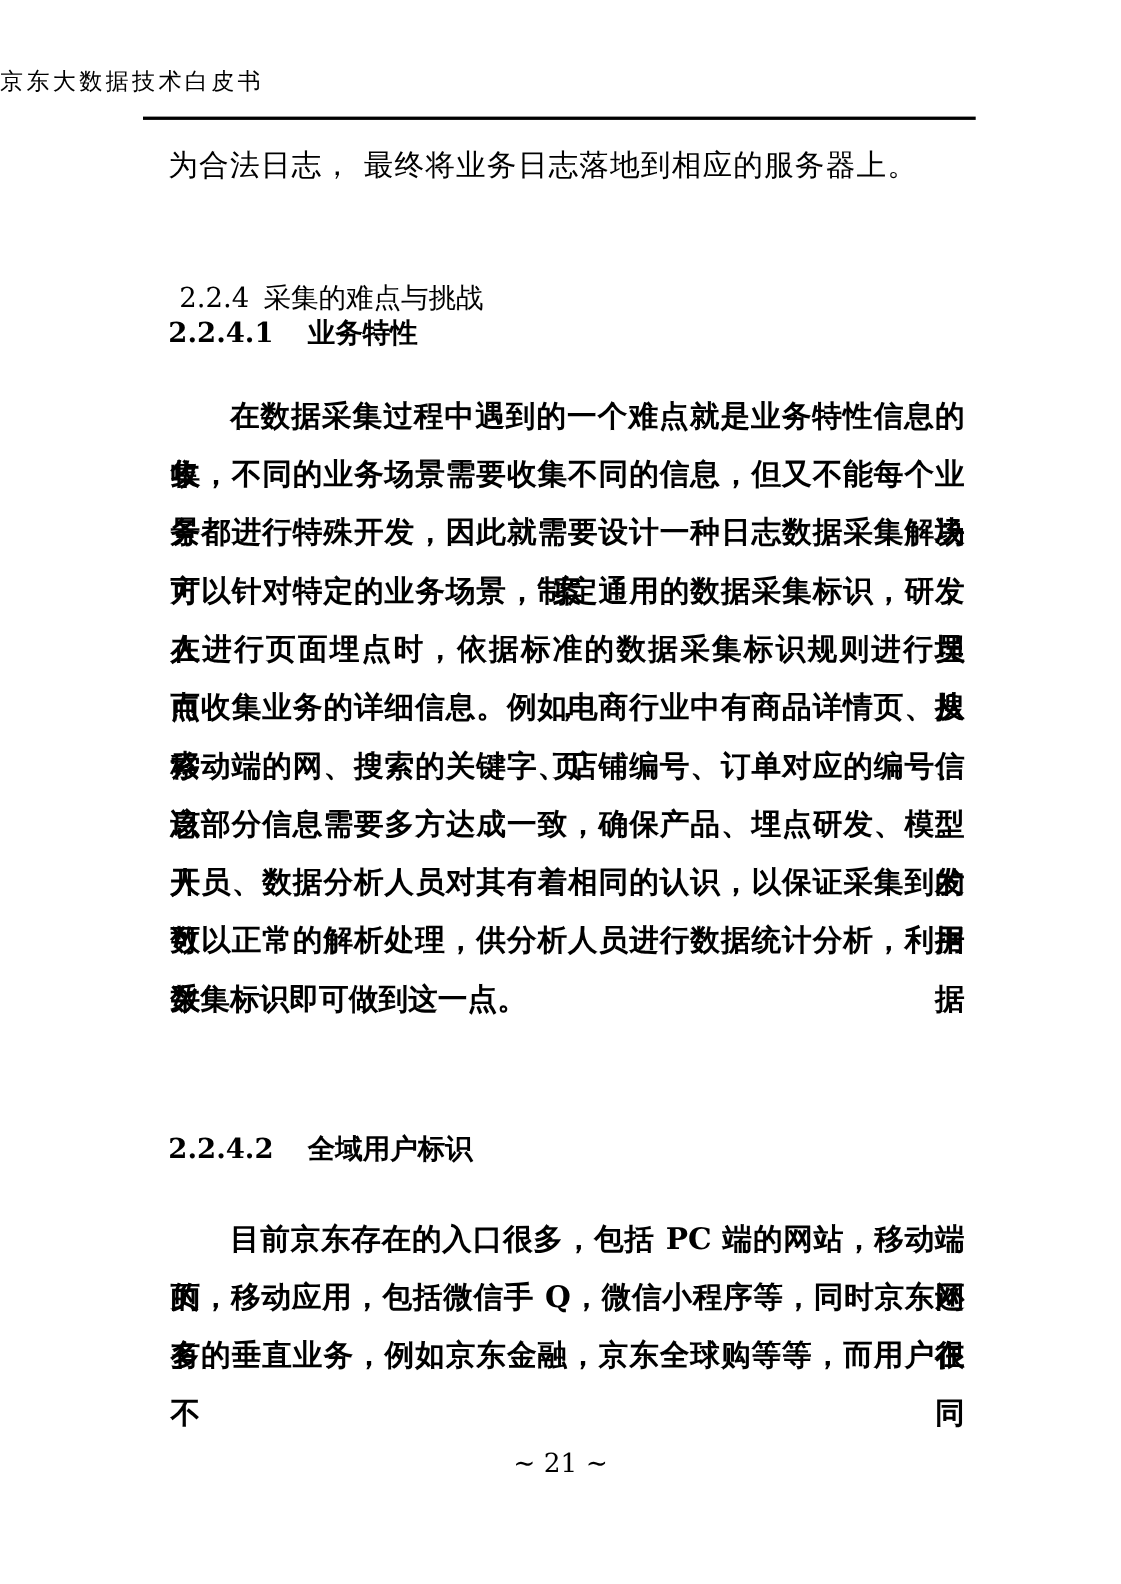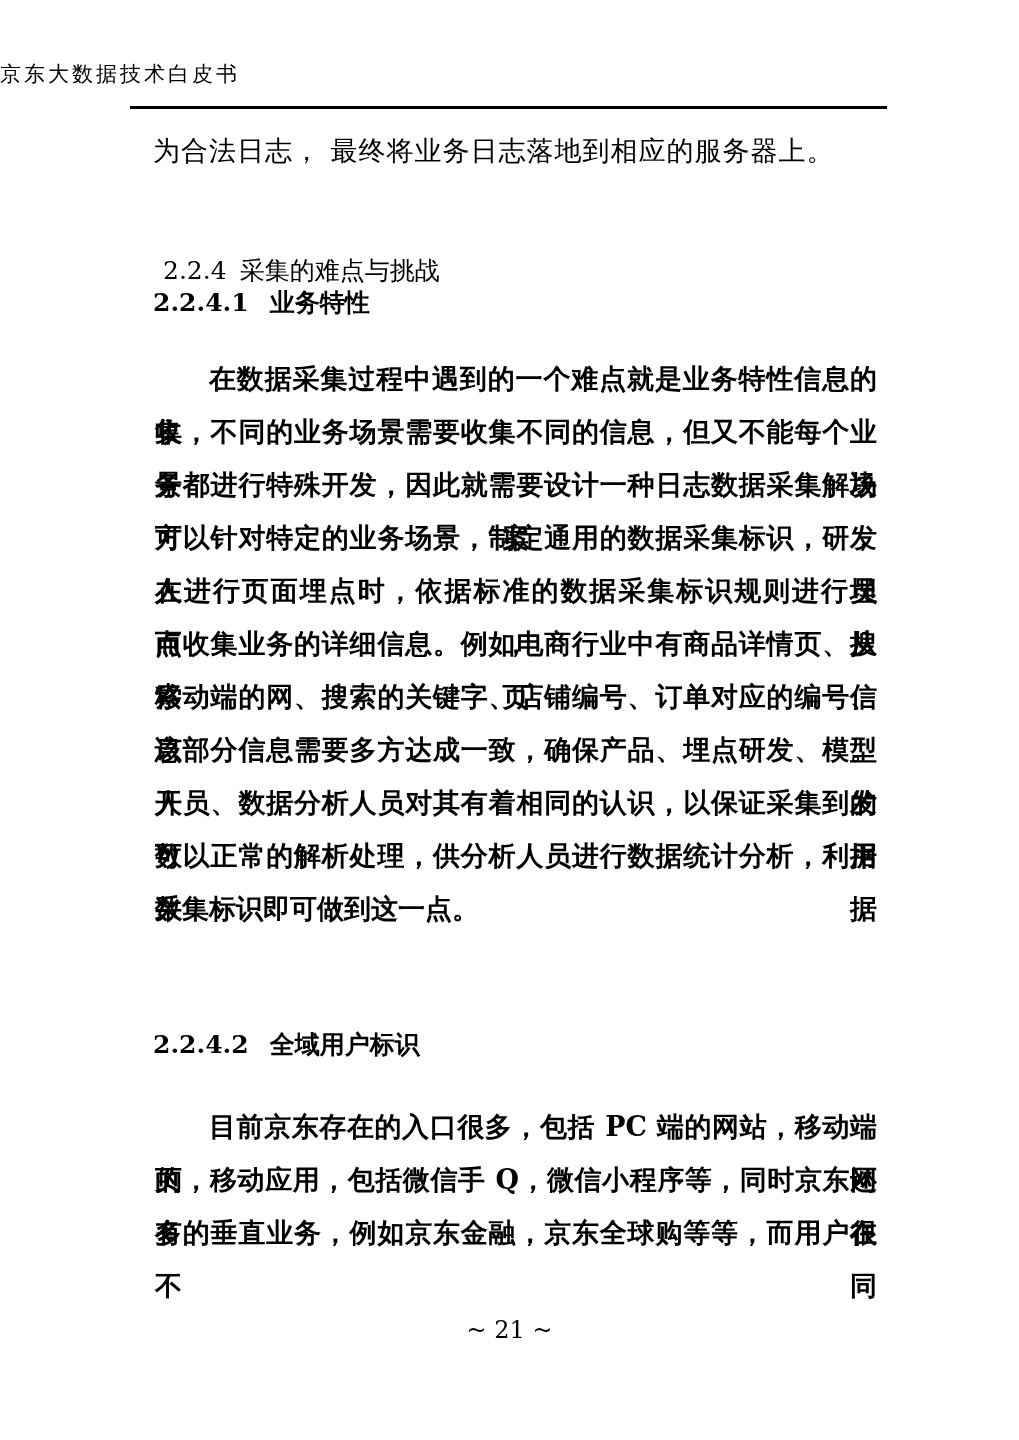--- a/index.html
+++ b/index.html
@@ -65,21 +65,21 @@
     position: absolute;
     left: 153px;
     font-size: 25px;
     font-weight: bold;
     line-height: 34px;
     white-space: nowrap;
   }
   .subsection-1 { top: 286px; }
   .subsection-2 { top: 1028px; }
   .subsection-heading .num {
-    margin-right: 21px;
+    margin-right: 31px;
   }
   .paragraph {
     position: absolute;
     left: 155px;
     width: 722px;
   }
   .paragraph-1 { top: 352px; }
   .paragraph-2 { top: 1100px; }
   .line {
     height: 53px;

